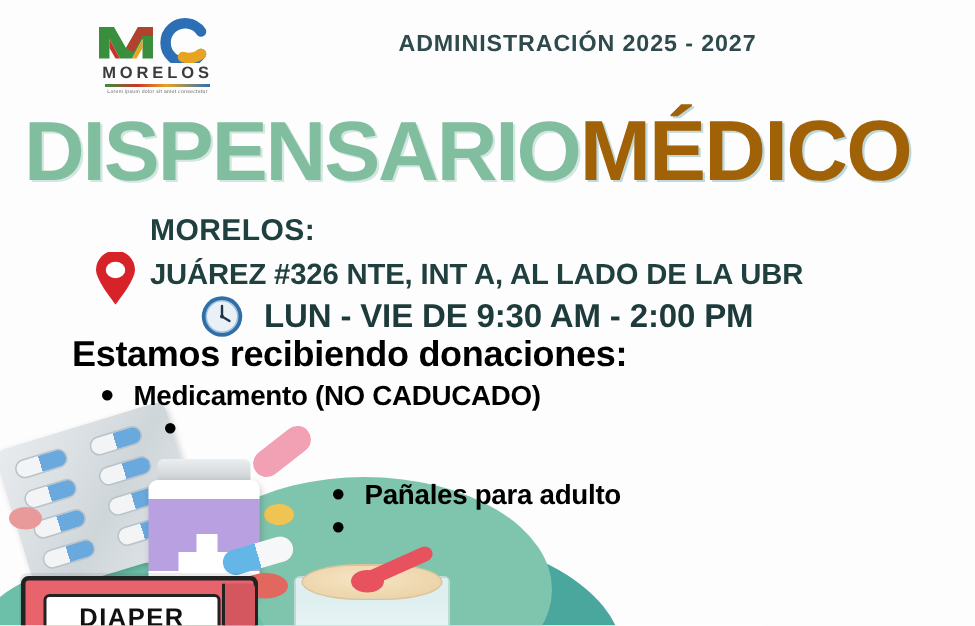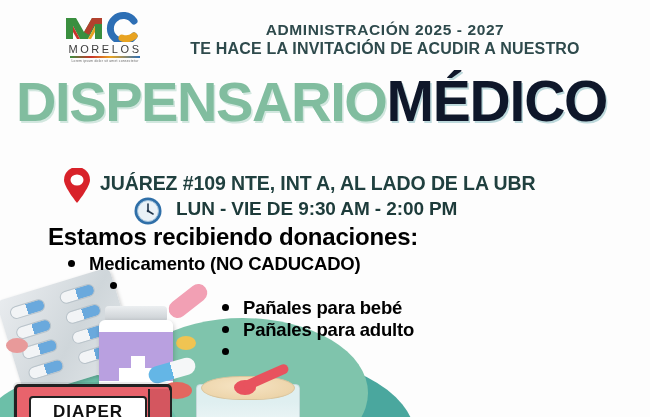--- a/index.html
+++ b/index.html
@@ -36,21 +36,21 @@
     width:200px; height:120px;
     background:#6cbfa8;
     border-radius:50%;
     z-index:2;
   }
 
   
   .logo { position:absolute; left:62px; top:8px; width:86px; height:60px; z-index:20; }
   .logo-mark { position:relative; width:86px; height:34px; }
   .logo-sub {
-    text-align:center; font-weight:normal; font-size:11px;
+    text-align:center; font-weight:bold; font-size:11px;
     letter-spacing:2.6px; color:#3b3b3b; margin-top:1px;
   }
   .logo-tiny {
     text-align:center; font-size:3.4px; color:#6a6a6a;
     letter-spacing:.2px; margin-top:1px; line-height:1.25;
   }
   .logo-rule {
     width:70px; height:1.6px; margin:1px auto 0;
     background:linear-gradient(90deg,#3a8f3f 0%,#c8342b 30%,#e8a321 58%,#2d6fb5 100%);
   }
@@ -73,40 +73,40 @@
   .title-row {
     position:absolute; left:16px; top:73px; z-index:20;
     white-space:nowrap; line-height:1;
   }
   .t-dispensario {
     font-size:56px; font-weight:bold; color:#81bd9f;
     letter-spacing:-1.4px;
     text-shadow:1.5px 1.5px 0 rgba(130,190,165,.35);
   }
   .t-medico {
-    font-size:57px; font-weight:bold; color:#0f172a;
+    font-size:57px; font-weight:bold; color:#a16207;
     letter-spacing:-1.2px;
     text-shadow:1.5px 1.5px 0 rgba(70,150,158,.35);
   }
 
   
   .addr-city {
     position:absolute; left:100px; top:143px; z-index:20;
     font-size:20px; font-weight:bold; color:#20403f; letter-spacing:.3px;
   }
   .addr-line {
     position:absolute; left:100px; top:172px; z-index:20;
     font-size:19.5px; font-weight:bold; color:#20403f;
     letter-spacing:-.1px; white-space:nowrap;
   }
   .pin-icon { position:absolute; left:62px; top:168px; width:30px; height:36px; z-index:21; }
 
   .hours-line {
     position:absolute; left:176px; top:198px; z-index:20;
-    font-size:19px; font-weight:bold; color:#1d3b3a;
+    font-size:22px; font-weight:bold; color:#1d3b3a;
     letter-spacing:-.1px; white-space:nowrap;
   }
   .clock-icon { position:absolute; left:133px; top:196px; width:30px; height:30px; z-index:21; }
 
   
   .don-head {
     position:absolute; left:48px; top:223px; z-index:20;
     font-size:24px; font-weight:bold; color:#000;
     letter-spacing:-.2px;
   }
@@ -246,57 +246,54 @@
         <path d="M72 28 A13 13 0 0 1 60 30" stroke="#e8a321" stroke-width="7" fill="none" stroke-linecap="round"></path>
       </svg>
     </div>
     <div class="logo-sub">MORELOS</div>
     <div class="logo-rule"></div>
     <div class="logo-tiny">Lorem ipsum dolor sit amet consectetur</div>
   </div>
 
   <div class="header">
     <div class="line1">ADMINISTRACIÓN 2025 - 2027</div>
-    <div class="line2">TE HACE LA INVITACIÓN DE ACUDIR A NUESTRO</div>
   </div>
 
   <div class="title-row">
     <span class="t-dispensario">DISPENSARIO</span><span class="t-medico">MÉDICO</span>
   </div>
 
+  <div class="addr-city">MORELOS:</div>
 
   <div class="pin-icon">
     <svg width="30" height="36" viewBox="0 0 30 36">
       <path d="M15 35 C15 35 28 19 28 12 A13 13 0 1 0 2 12 C2 19 15 35 15 35 Z" fill="#d8222a"></path>
       <ellipse cx="15" cy="12" rx="6.5" ry="5.5" fill="#ffffff"></ellipse>
     </svg>
   </div>
-  <div class="addr-line">JUÁREZ #109 NTE, INT A, AL LADO DE LA UBR</div>
+  <div class="addr-line">JUÁREZ #326 NTE, INT A, AL LADO DE LA UBR</div>
 
   <div class="clock-icon">
     <svg width="30" height="30" viewBox="0 0 30 30">
       <circle cx="15" cy="15" r="13.5" fill="#2f6fa8"></circle>
       <circle cx="15" cy="15" r="10.5" fill="#e9f1f7" stroke="#9fc0da" stroke-width="1"></circle>
       <line x1="15" y1="15" x2="15" y2="8" stroke="#20354a" stroke-width="1.6" stroke-linecap="round"></line>
       <line x1="15" y1="15" x2="20" y2="18" stroke="#20354a" stroke-width="1.6" stroke-linecap="round"></line>
       <circle cx="15" cy="15" r="1.3" fill="#20354a"></circle>
     </svg>
   </div>
   <div class="hours-line">LUN - VIE DE 9:30  AM - 2:00 PM</div>
 
   <div class="don-head">Estamos recibiendo donaciones:</div>
 
   <div class="don-item i0">
     <span class="bullet"></span><span>Medicamento (NO CADUCADO)</span>
   </div>
   <div class="don-item i1">
     <span class="bullet"></span>
-  </div>
-  <div class="don-item i2">
-    <span class="bullet"></span><span>Pañales para bebé</span>
   </div>
   <div class="don-item i3">
     <span class="bullet"></span><span>Pañales para adulto</span>
   </div>
   <div class="don-item i4">
     <span class="bullet"></span>
   </div>
 
   <div class="blister">
     <div class="pill" style="left:10px;  top:10px;"></div>

